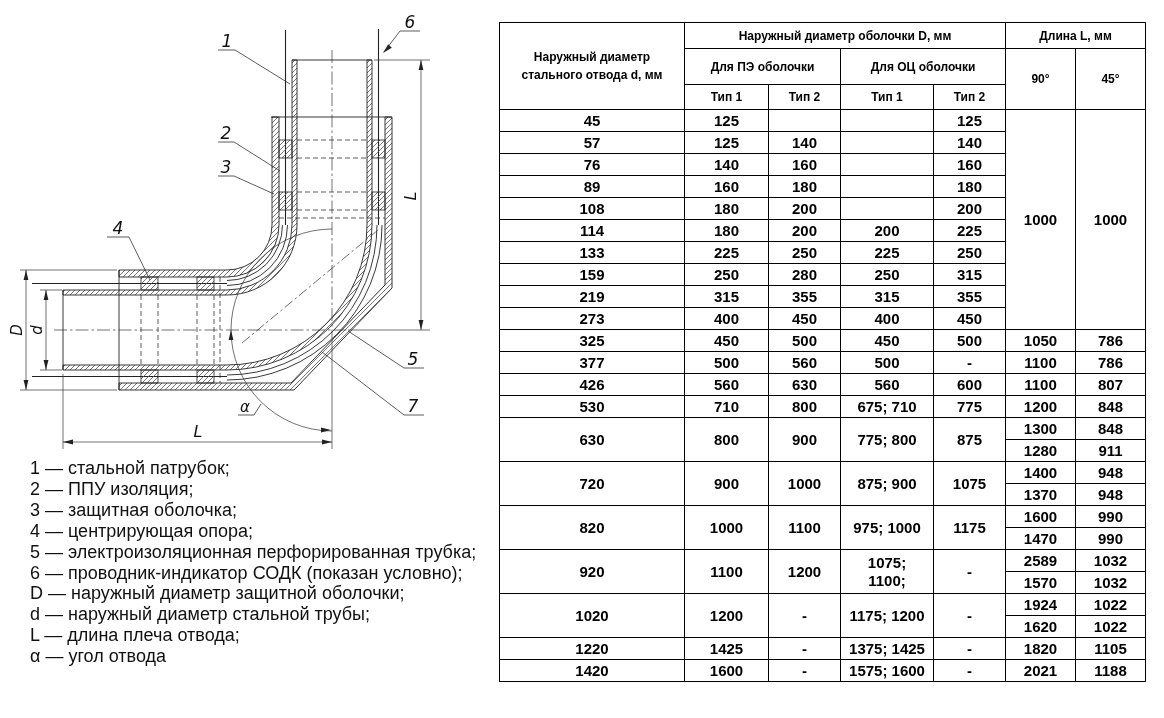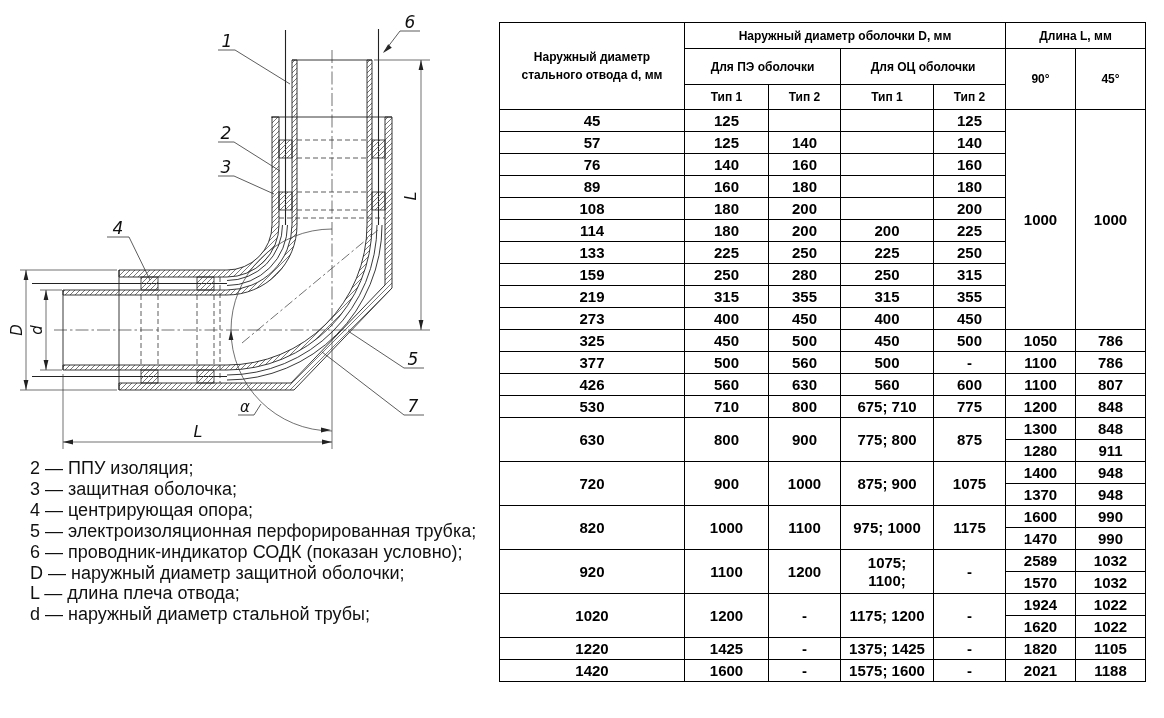--- a/index.html
+++ b/index.html
@@ -147,28 +147,30 @@
       <text x="413" y="412">7</text>
       <text x="22" y="330" font-size="15" transform="rotate(-90 22 330)">D</text>
       <text x="42" y="330" font-size="15" transform="rotate(-90 42 330)">d</text>
       <text x="416" y="196" font-size="16" transform="rotate(-90 416 196)">L</text>
       <text x="198" y="437" font-size="16">L</text>
       <text x="245" y="412" font-size="15">α</text>
     </g>
   </svg>
 
   <div class="legend">
+    <div>1 — стальной патрубок;</div>
     <div>2 — ППУ изоляция;</div>
     <div>3 — защитная оболочка;</div>
     <div>4 — центрирующая опора;</div>
     <div>5 — электроизоляционная перфорированная трубка;</div>
     <div>6 — проводник-индикатор СОДК (показан условно);</div>
     <div>D — наружный диаметр защитной оболочки;</div>
+    <div>d — наружный диаметр стальной трубы;</div>
     <div>L — длина плеча отвода;</div>
-    <div>d — наружный диаметр стальной трубы;</div>
+    <div>α — угол отвода</div>
   </div>
 
   <table class="dims-table">
     <colgroup>
       <col style="width:185px">
         <col style="width:84px">
         <col style="width:72px">
       <col style="width:93px">
         <col style="width:72px">
         <col style="width:70px">

